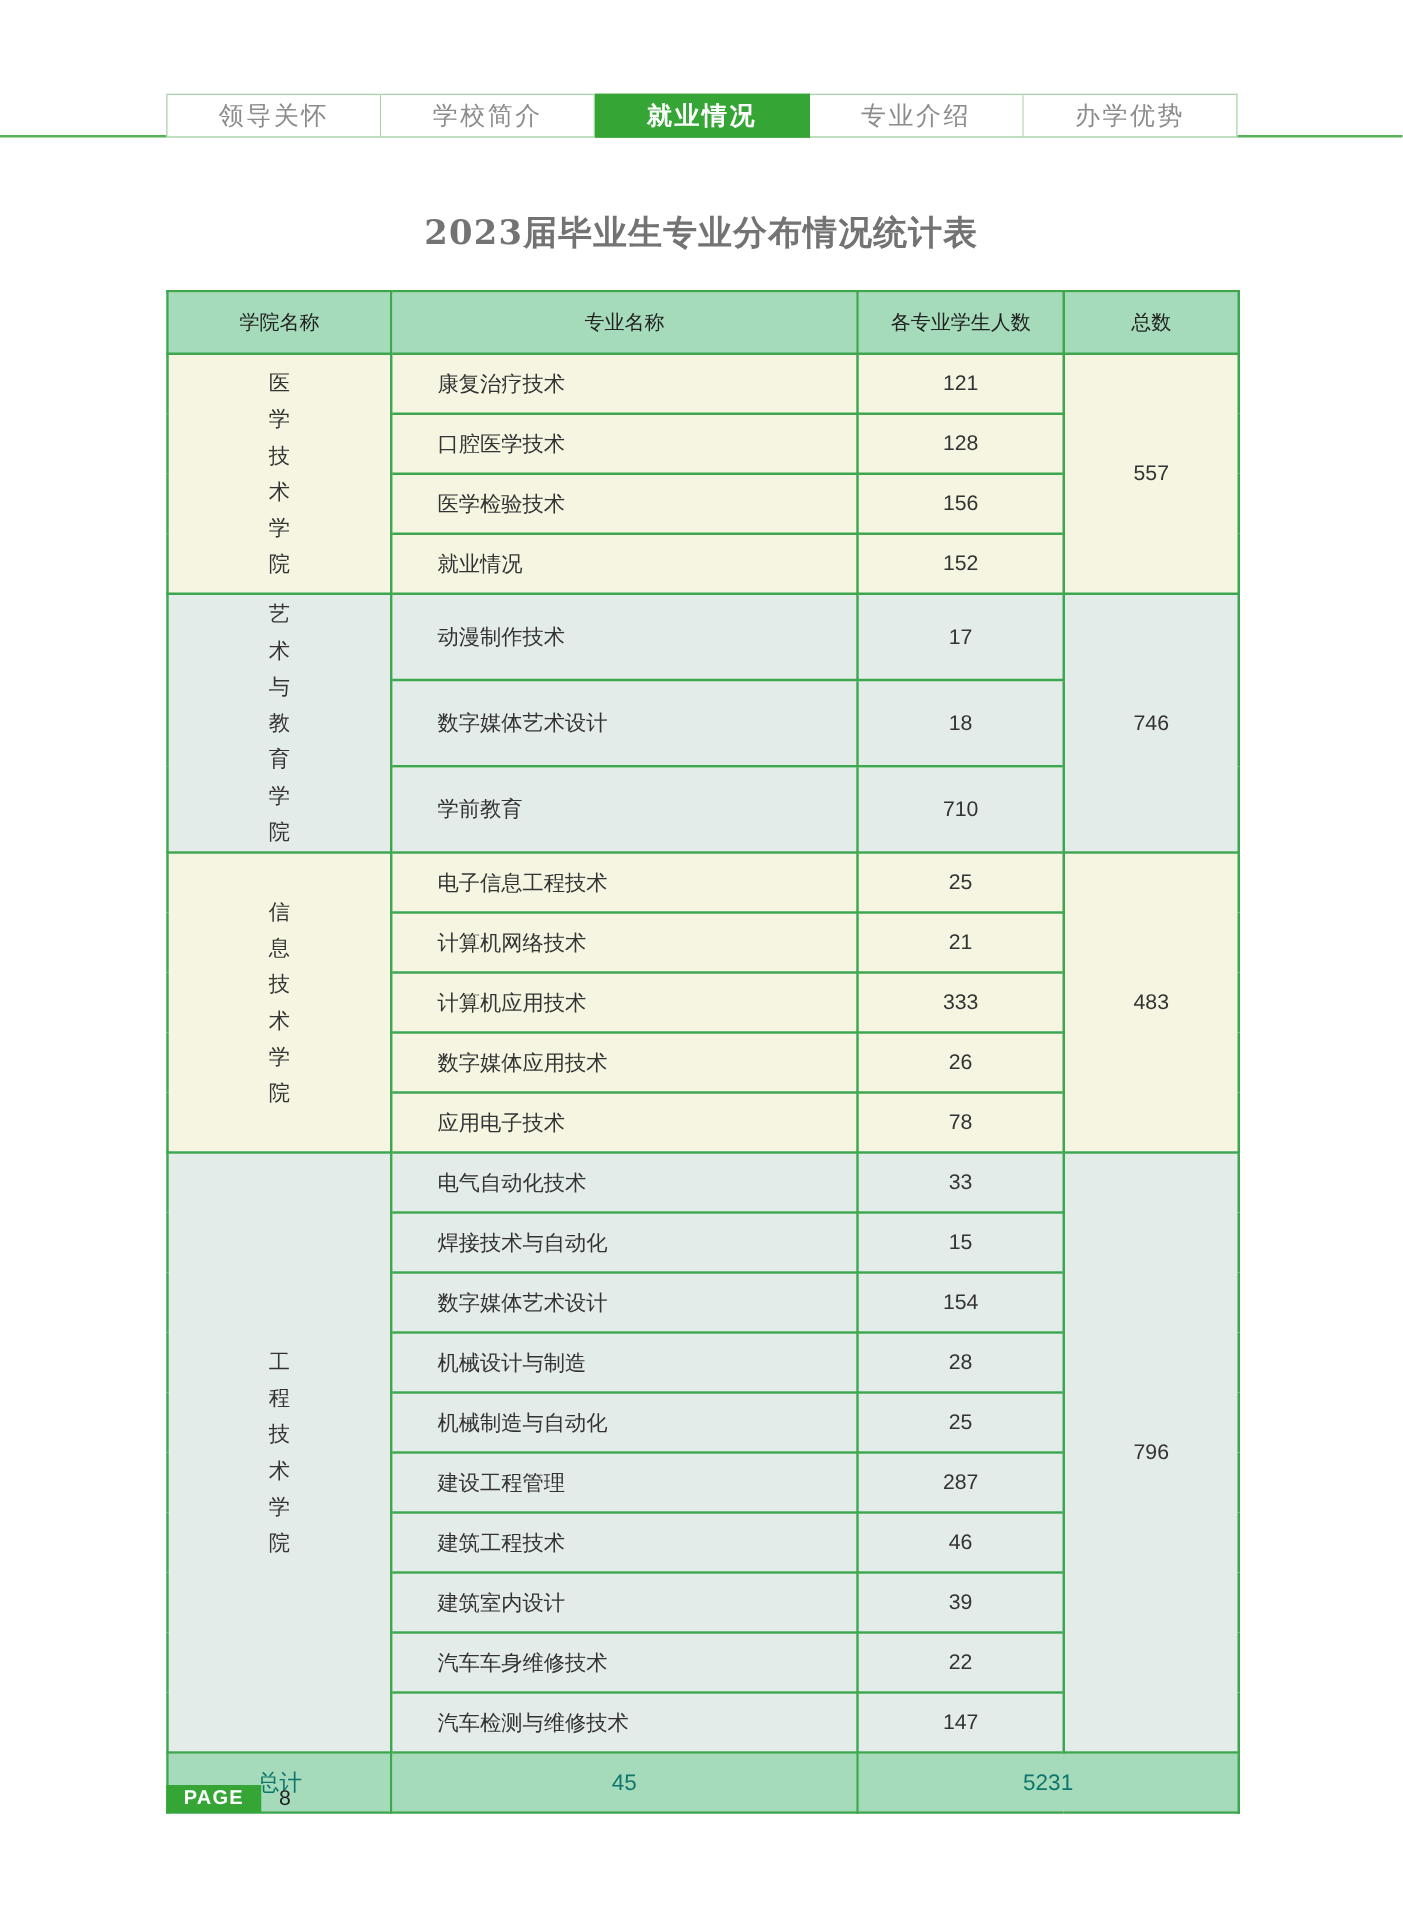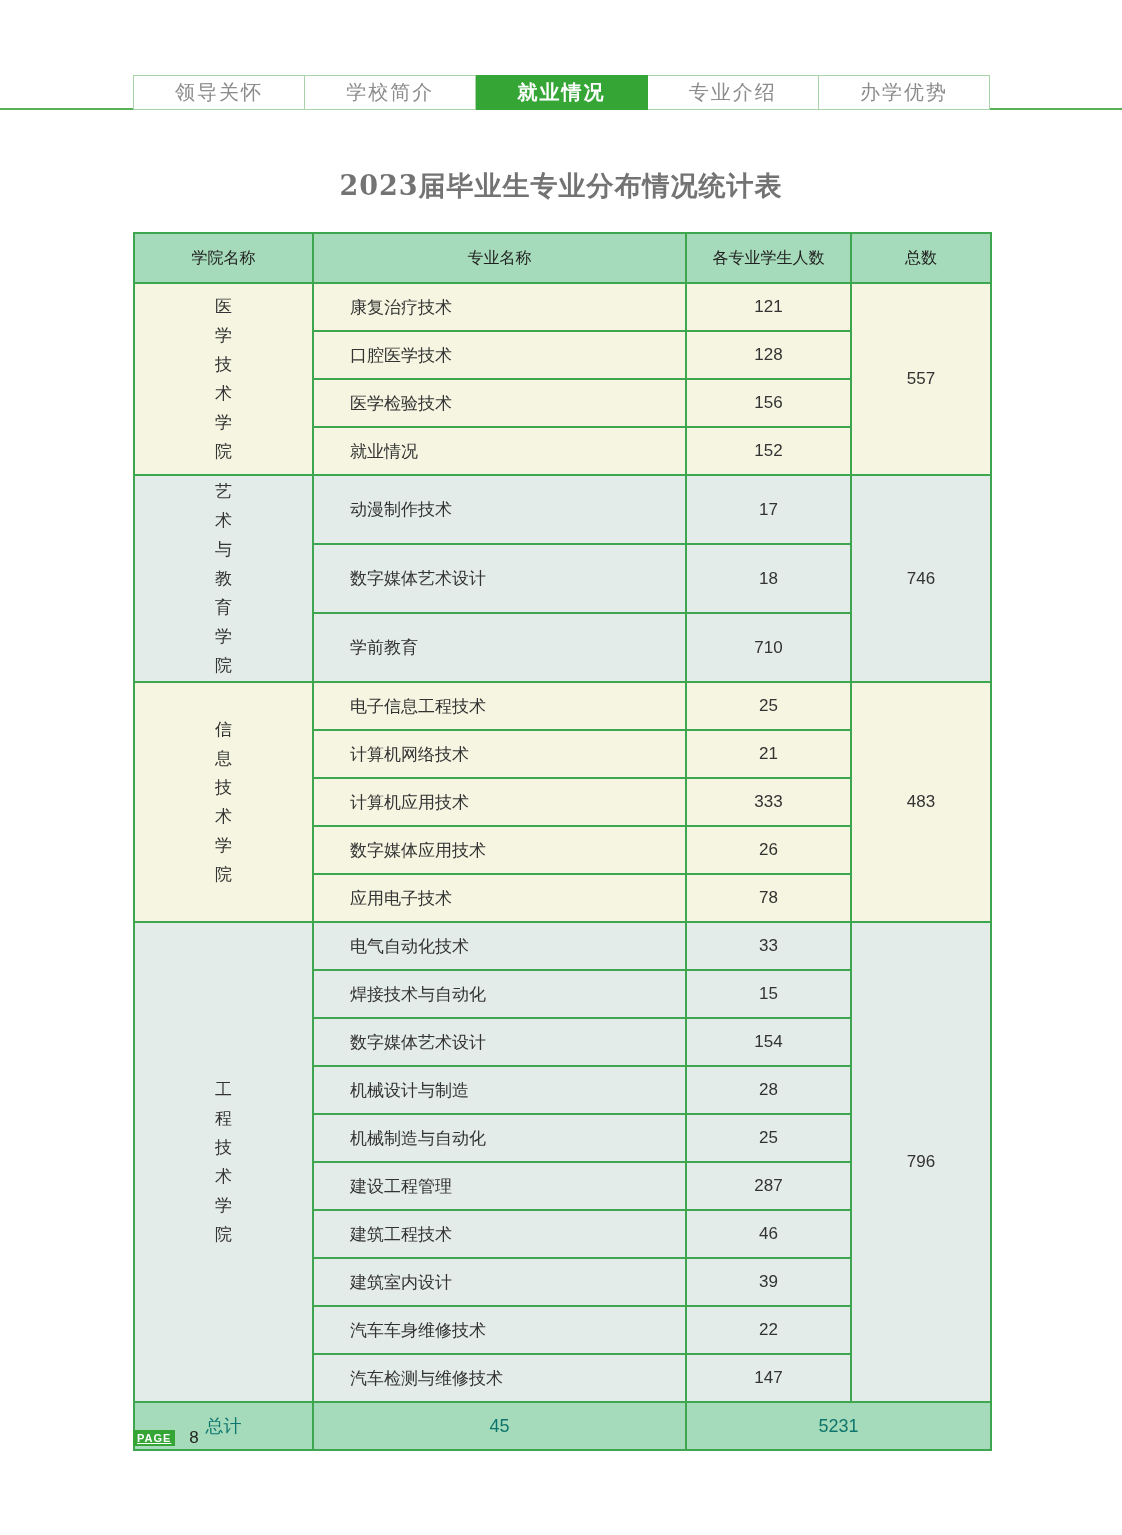--- a/index.html
+++ b/index.html
@@ -56,22 +56,22 @@
   td.num{text-align:center;}
   td.cream{background:var(--cream);}
   td.mint{background:var(--mint);}
   td.college{text-align:center;vertical-align:middle;}
   .vert{display:flex;flex-direction:column;align-items:center;justify-content:center;}
   .vert span{display:block;line-height:29px;font-size:17px;}
   tr.tfoot td{background:var(--head-bg);height:48px;font-size:18px;text-align:center;color:#0f766e;}
   
   .page-footer{position:absolute;left:133px;top:1428px;display:flex;align-items:center;gap:14px;}
   .page-badge{
-    background:var(--accent);color:#ffffff;font-size:11px;font-weight:bold;
-    padding:2px 4px;letter-spacing:1px;text-decoration:underline;
+    background:var(--accent);color:#ffffff;font-size:16px;font-weight:bold;
+    padding:2px 14px;letter-spacing:1px;
   }
   .page-num{font-size:17px;color:#222222;}
 </style>
 </head>
 <body>
 
 <div class="nav-line"></div>
 <nav class="tabs" id="tabs">
     <div class="tab">领导关怀</div>
     <div class="tab">学校简介</div>

